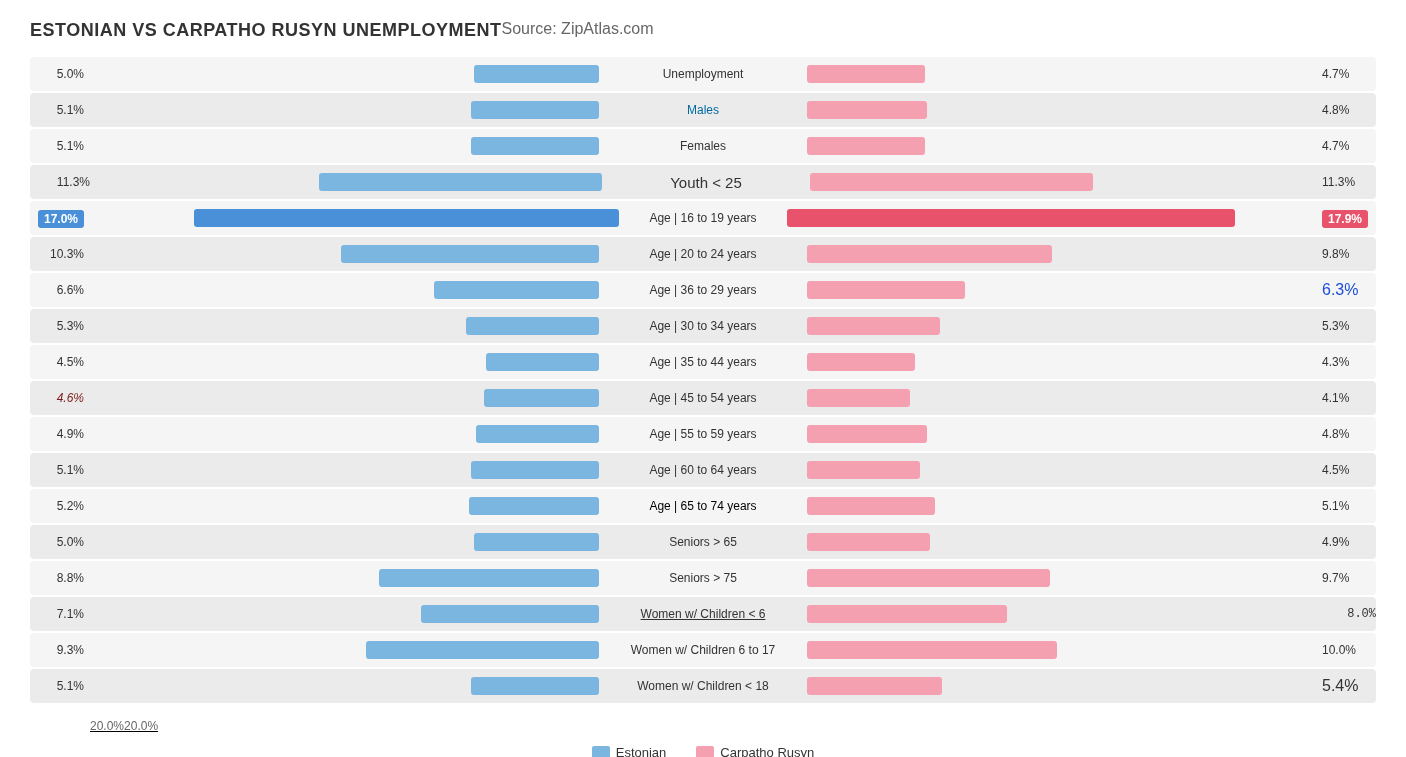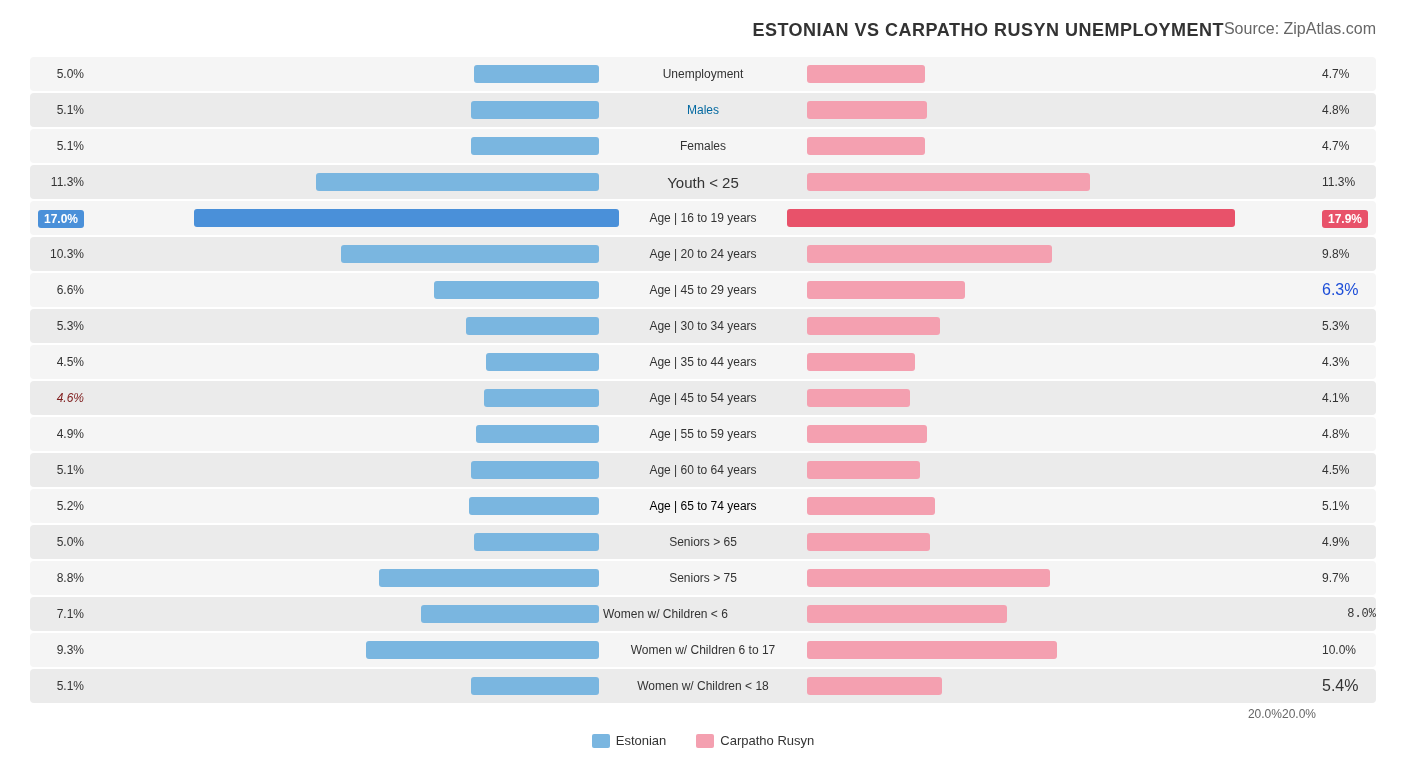--- a/index.html
+++ b/index.html
@@ -10,21 +10,21 @@
       min-height: 757px;
     }
     .chart-container {
       width: 1406px;
       min-height: 757px;
       padding: 20px 30px 30px 30px;
       background: #fff;
     }
     .chart-header {
       display: flex;
-      justify-content: flex-end;
+      justify-content: flex-start;
       align-items: flex-start;
       margin-bottom: 16px;
     }
     .chart-title {
       font-size: 18px;
       font-weight: bold;
       color: #333;
       text-transform: uppercase;
       letter-spacing: 0.5px;
     }
@@ -80,23 +80,24 @@
       font-size: 13px;
       color: #333;
     }
     .legend-box {
       width: 18px;
       height: 14px;
       border-radius: 2px;
     }
     .axis-labels {
       display: flex;
-      justify-content: flex-end;
+      justify-content: flex-start;
       padding: 0 60px;
-      margin-top: 4px;
+      margin-top: 16px;
+      text-decoration: underline;
     }
     .axis-label {
       font-size: 12px;
       color: #666;
     }
   </style>
 </head>
 <body>
 
 <div class="chart-container">
@@ -139,21 +140,21 @@
           <div class="bar-blue" style="width:128px;"></div>
         </div>
         <div style="min-width:200px;text-align:center;font-size:12px;color:#333;white-space:nowrap;z-index:3;">Females</div>
         <div style="flex:1;display:flex;justify-content:flex-start;align-items:center;height:20px;padding-left:4px;">
           <div class="bar-pink" style="width:118px;"></div>
         </div>
         <div style="width:60px;text-align:left;padding-left:6px;flex-shrink:0;font-size:12px;color:#333;">4.7%</div>
       </div>
     </div>
       <div class="bar-row" style="background: rgb(235, 235, 235);">
-      <div style="display:flex;align-items:center;width:100%;height:100%;position:relative;">
+      <div style="display:flex;align-items:center;width:100%;height:100%;position:relative;margin-left:6px;">
         <div style="width:60px;text-align:right;padding-right:6px;flex-shrink:0;font-size:12px;color:#333;">11.3%</div>
         <div style="flex:1;display:flex;justify-content:flex-end;align-items:center;height:20px;padding-right:4px;">
           <div class="bar-blue" style="width:283px;"></div>
         </div>
         <div style="min-width:200px;text-align:center;font-size:15px;color:#333;white-space:nowrap;z-index:3;">Youth &lt; 25</div>
         <div style="flex:1;display:flex;justify-content:flex-start;align-items:center;height:20px;padding-left:4px;">
           <div class="bar-pink" style="width:283px;"></div>
         </div>
         <div style="width:60px;text-align:left;padding-left:6px;flex-shrink:0;font-size:12px;color:#333;">11.3%</div>
       </div>
@@ -187,21 +188,21 @@
         </div>
         <div style="width:60px;text-align:left;padding-left:6px;flex-shrink:0;font-size:12px;color:#333;">9.8%</div>
       </div>
     </div>
       <div class="bar-row" style="background: rgb(245, 245, 245);">
       <div style="display:flex;align-items:center;width:100%;height:100%;position:relative;">
         <div style="width:60px;text-align:right;padding-right:6px;flex-shrink:0;font-size:12px;color:#333;">6.6%</div>
         <div style="flex:1;display:flex;justify-content:flex-end;align-items:center;height:20px;padding-right:4px;">
           <div class="bar-blue" style="width:165px;"></div>
         </div>
-        <div style="min-width:200px;text-align:center;font-size:12px;color:#333;white-space:nowrap;z-index:3;">Age | 45 to 29 years</div>
+        <div style="min-width:200px;text-align:center;font-size:12px;color:#333;white-space:nowrap;z-index:3;">Age | 36 to 29 years</div>
         <div style="flex:1;display:flex;justify-content:flex-start;align-items:center;height:20px;padding-left:4px;">
           <div class="bar-pink" style="width:158px;"></div>
         </div>
         <div style="width:60px;text-align:left;padding-left:6px;flex-shrink:0;font-size:16px;color:#1d4ed8;">6.3%</div>
       </div>
     </div>
       <div class="bar-row" style="background: rgb(235, 235, 235);">
       <div style="display:flex;align-items:center;width:100%;height:100%;position:relative;">
         <div style="width:60px;text-align:right;padding-right:6px;flex-shrink:0;font-size:12px;color:#333;">5.3%</div>
         <div style="flex:1;display:flex;justify-content:flex-end;align-items:center;height:20px;padding-right:4px;">
@@ -304,21 +305,21 @@
         </div>
         <div style="width:60px;text-align:left;padding-left:6px;flex-shrink:0;font-size:12px;color:#333;">9.7%</div>
       </div>
     </div>
       <div class="bar-row" style="background: rgb(235, 235, 235);">
       <div style="display:flex;align-items:center;width:100%;height:100%;position:relative;">
         <div style="width:60px;text-align:right;padding-right:6px;flex-shrink:0;font-size:12px;color:#333;">7.1%</div>
         <div style="flex:1;display:flex;justify-content:flex-end;align-items:center;height:20px;padding-right:4px;">
           <div class="bar-blue" style="width:178px;"></div>
         </div>
-        <div style="min-width:200px;font-size:12px;color:#333;white-space:nowrap;z-index:3;">Women w/ Children &lt; 6</div>
+        <div style="min-width:200px;text-align:center;font-size:12px;color:#333;white-space:nowrap;z-index:3;text-decoration:underline;">Women w/ Children &lt; 6</div>
         <div style="flex:1;display:flex;justify-content:flex-start;align-items:center;height:20px;padding-left:4px;">
           <div class="bar-pink" style="width:200px;"></div>
         </div>
         <div style="width:60px;text-align:right;padding-left:6px;flex-shrink:0;font-size:12px;color:#333;font-family:Liberation Mono, monospace;">8.0%</div>
       </div>
     </div>
       <div class="bar-row" style="background: rgb(245, 245, 245);">
       <div style="display:flex;align-items:center;width:100%;height:100%;position:relative;">
         <div style="width:60px;text-align:right;padding-right:6px;flex-shrink:0;font-size:12px;color:#333;">9.3%</div>
         <div style="flex:1;display:flex;justify-content:flex-end;align-items:center;height:20px;padding-right:4px;">

